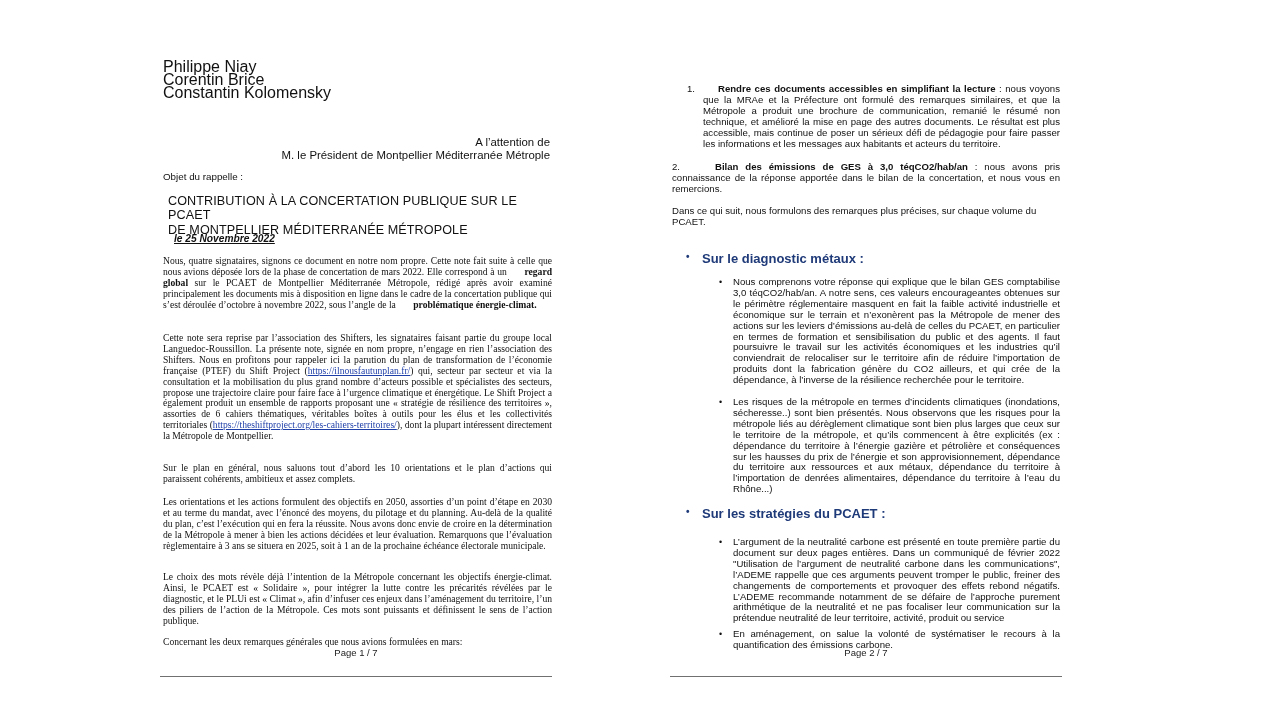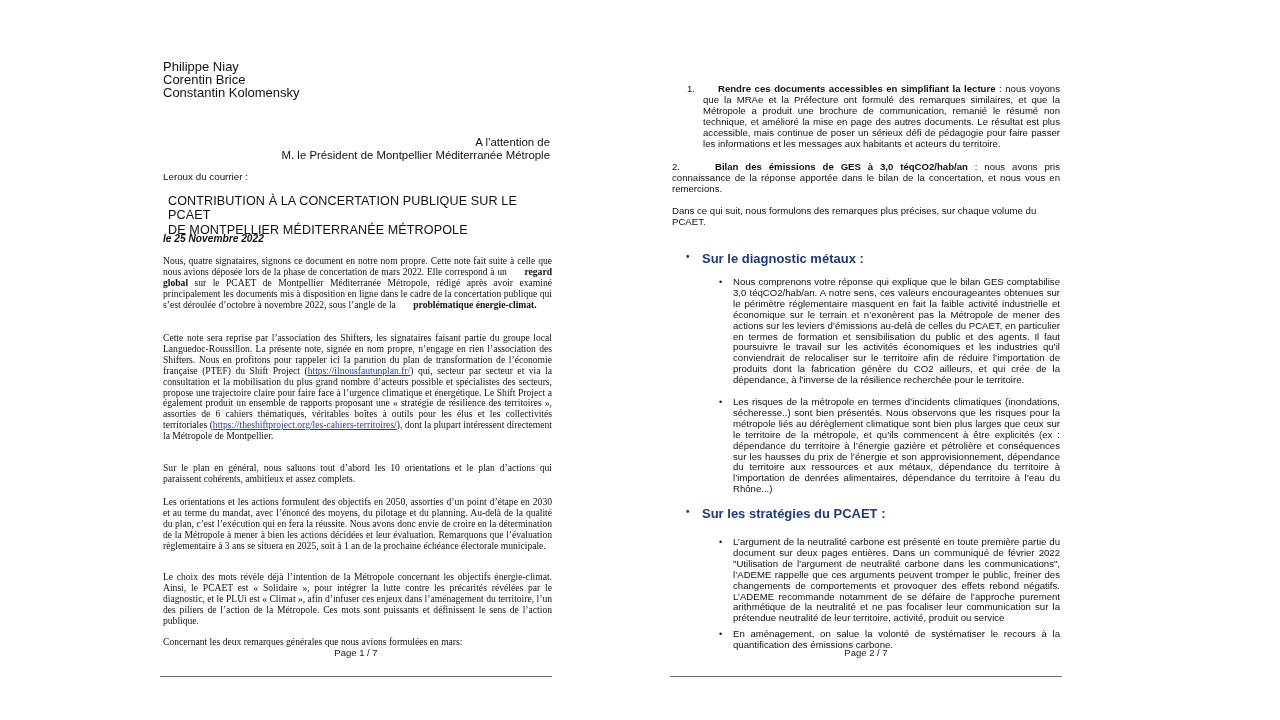--- a/index.html
+++ b/index.html
@@ -3,26 +3,26 @@
 <meta charset="utf-8">
 <style>
   html, body { margin: 0; padding: 0; background: #ffffff; }
   body { width: 1280px; height: 720px; position: relative; overflow: hidden;
          font-family: "Liberation Sans", sans-serif; color: #111; }
   .page { position: absolute; top: 0; height: 720px; }
   #page1 { left: 160px; width: 392px; }
   #page2 { left: 670px; width: 392px; }
   .txt { font-size: 9.6px; line-height: 10.9px; text-align: justify; margin: 0; }
   .abs { position: absolute; left: 0; right: 0; }
-  .signatories { top: 61px; font-size: 13px; line-height: 12.8px; }
+  .signatories { top: 61px; font-size: 16px; line-height: 12.8px; }
   .signatories div { margin-left: 3px; }
   .attention { top: 136px; font-size: 11.4px; line-height: 13.4px; text-align: right; right: 2px; }
   .objet { top: 171px; font-size: 9.8px; margin-left: 3px; }
   .title { top: 194px; margin-left: 8px; font-size: 12.6px; line-height: 14.4px; font-weight: normal; letter-spacing: 0.1px; }
-  .date { top: 233px; margin-left: 3px; font-size: 10.2px; font-weight: bold; font-style: italic; }
+  .date { top: 233px; margin-left: 14px; font-size: 10.2px; font-weight: bold; font-style: italic; text-decoration: underline; }
   .para { margin-left: 3px; font-family: Liberation Serif, serif; }
   a.link { color: #1f3fa8; text-decoration: underline; }
   b { font-weight: bold; margin-left: 15px; }
   .footer-line { position: absolute; top: 676px; left: 0; right: 0; height: 0; border-top: 1.5px solid #707070; }
   .footer-label { position: absolute; top: 647px; left: 0; right: 0; text-align: center; font-size: 9.5px; color: #222; }
   .num-item { position: absolute; }
   .heading { position: absolute; font-size: 13px; font-weight: bold; color: #1f3a78; }
   .heading .dot { position: absolute; left: -16px; top: 0; font-size: 10px; color: #1f3a78; }
   .bullet-item { position: absolute; }
   .bullet-item .dot { position: absolute; left: -14px; top: 0; font-size: 9px; }
@@ -36,21 +36,21 @@
     <div>Philippe Niay</div>
     <div>Corentin Brice</div>
     <div>Constantin Kolomensky</div>
   </div>
 
   <div class="abs attention">
     <div>A l’attention de</div>
     <div>M. le Président de Montpellier Méditerranée Métrople</div>
   </div>
 
-  <div class="abs objet">Leroux du courrier :</div>
+  <div class="abs objet">Objet du rappelle :</div>
 
   <div class="abs title">
     <div>CONTRIBUTION À LA CONCERTATION PUBLIQUE SUR LE PCAET</div>
     <div>DE MONTPELLIER MÉDITERRANÉE MÉTROPOLE</div>
   </div>
 
   <div class="abs date">le 25 Novembre 2022</div>
 
   <p class="abs txt para" style="top:256px;"><span>Nous, quatre signataires, signons ce document en notre nom propre. Cette note fait suite à celle que nous avions déposée lors de la phase de concertation de mars 2022. Elle correspond à un </span><b>regard global</b><span> sur le PCAET de Montpellier Méditerranée Métropole, rédigé après avoir examiné principalement les documents mis à disposition en ligne dans le cadre de la concertation publique qui s’est déroulée d’octobre à novembre 2022, sous l’angle de la </span><b>problématique énergie-climat.</b></p>
 

